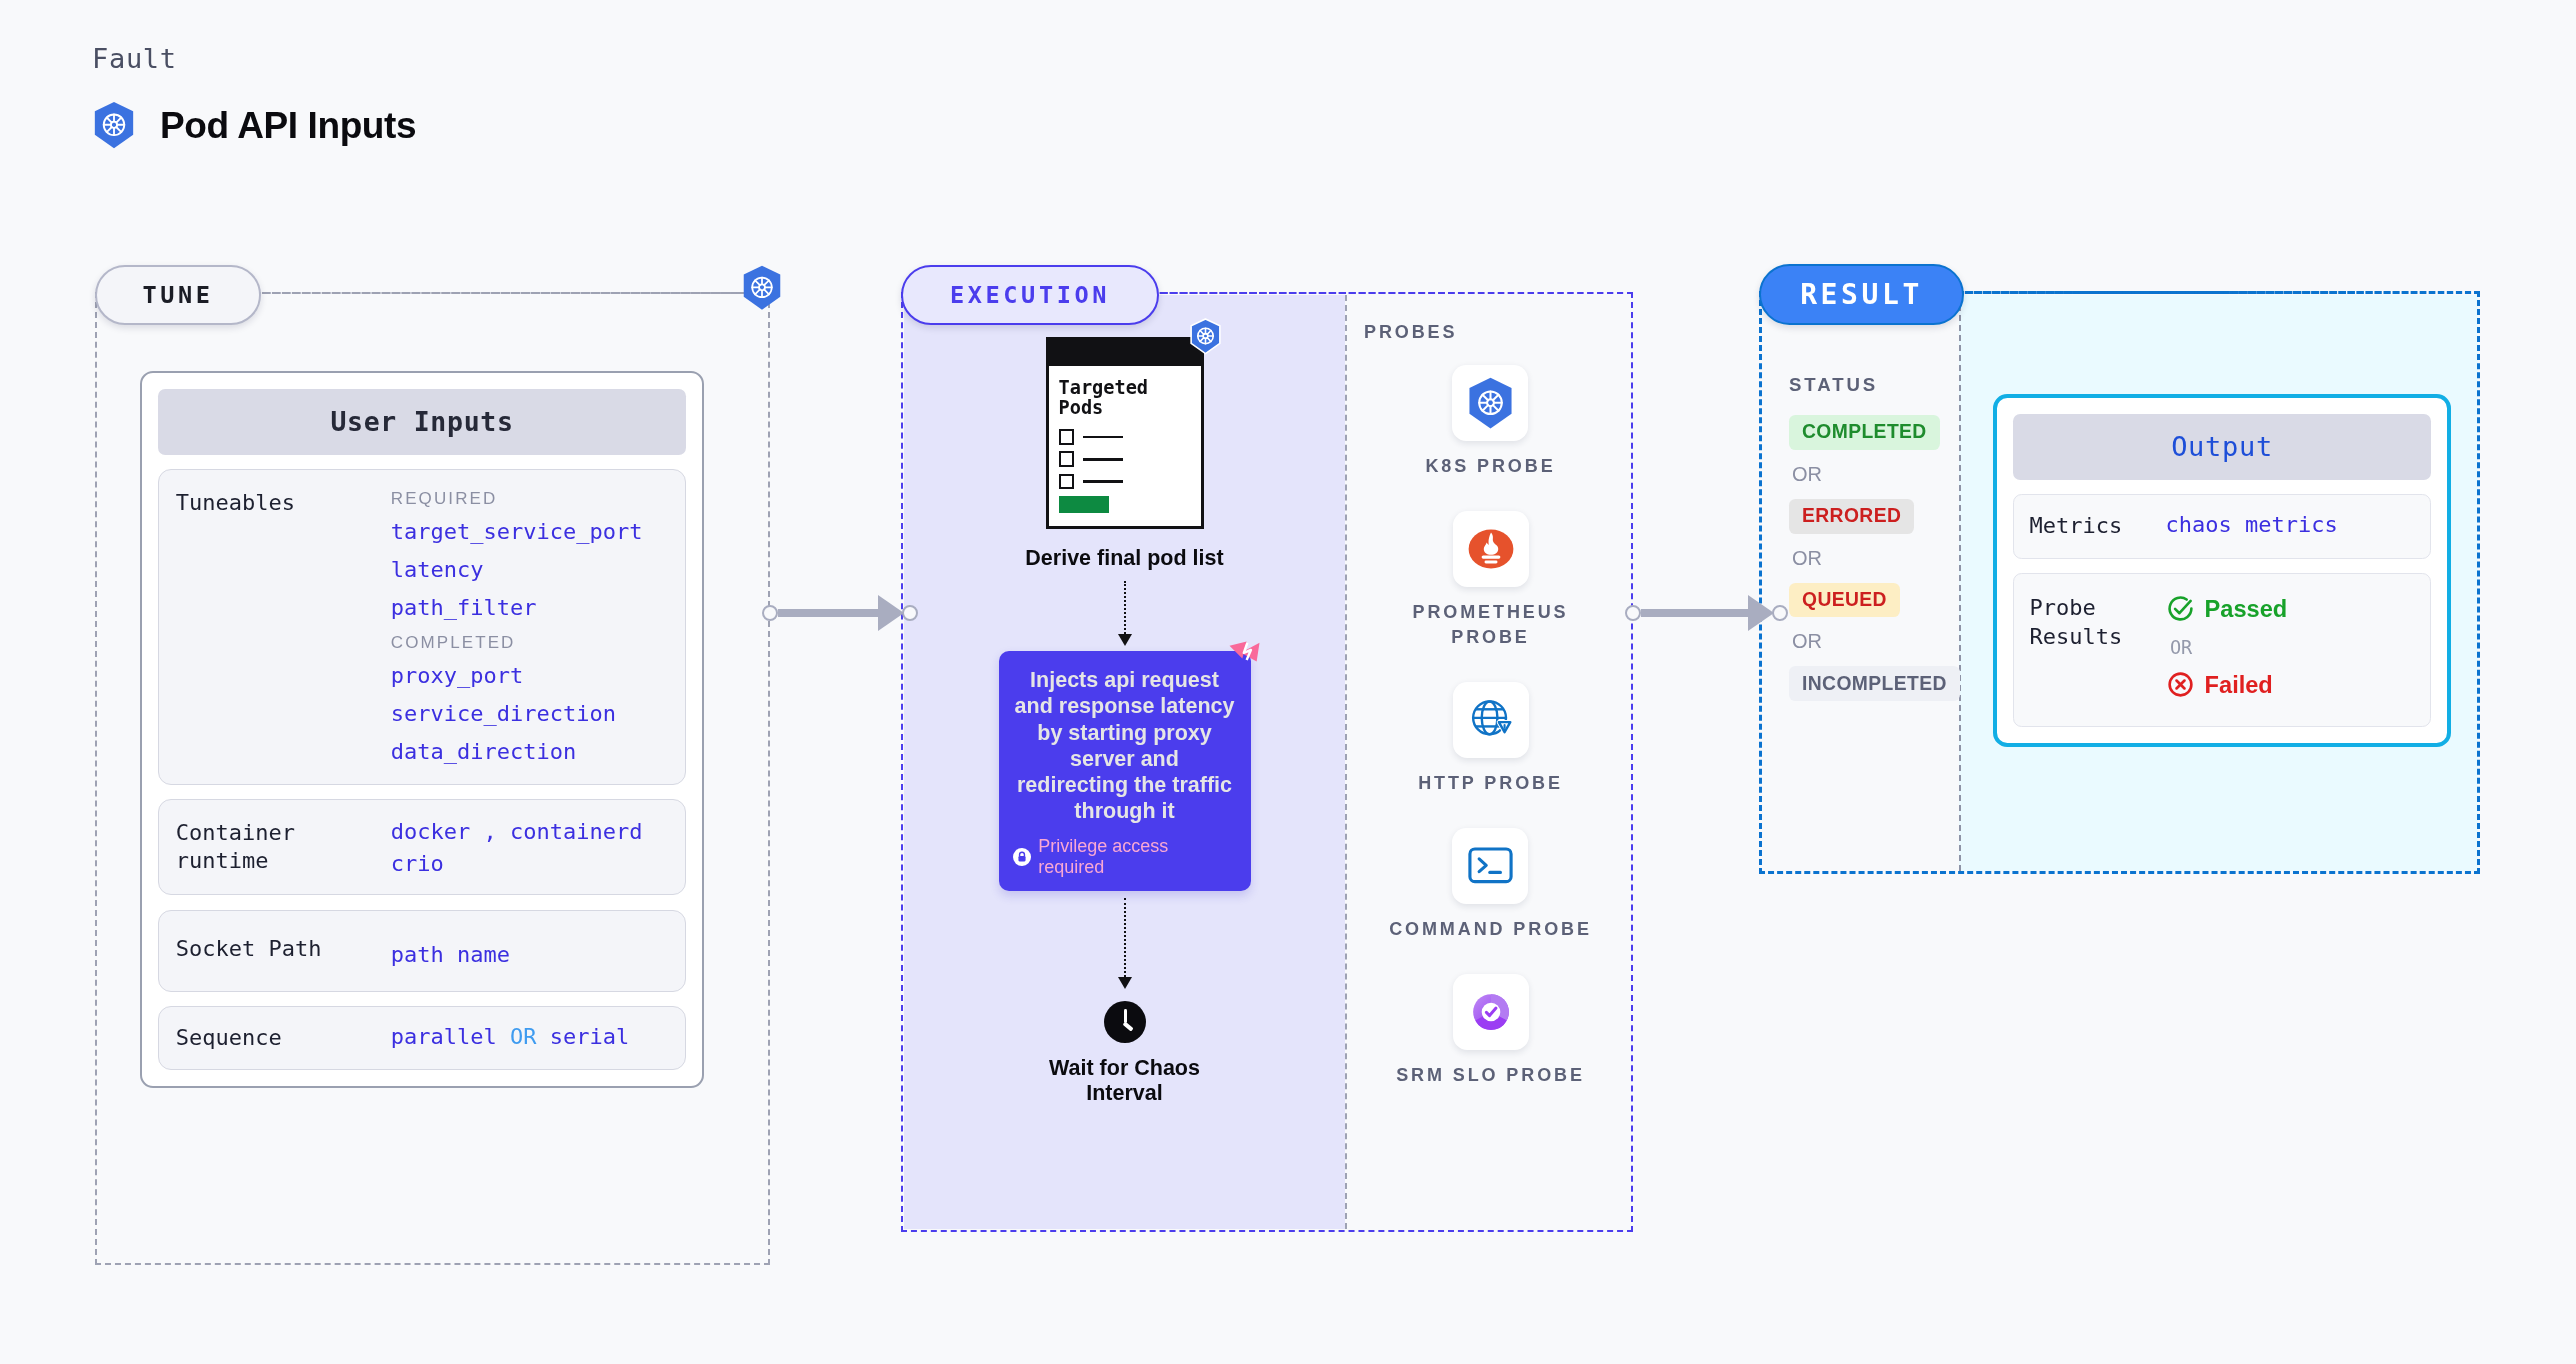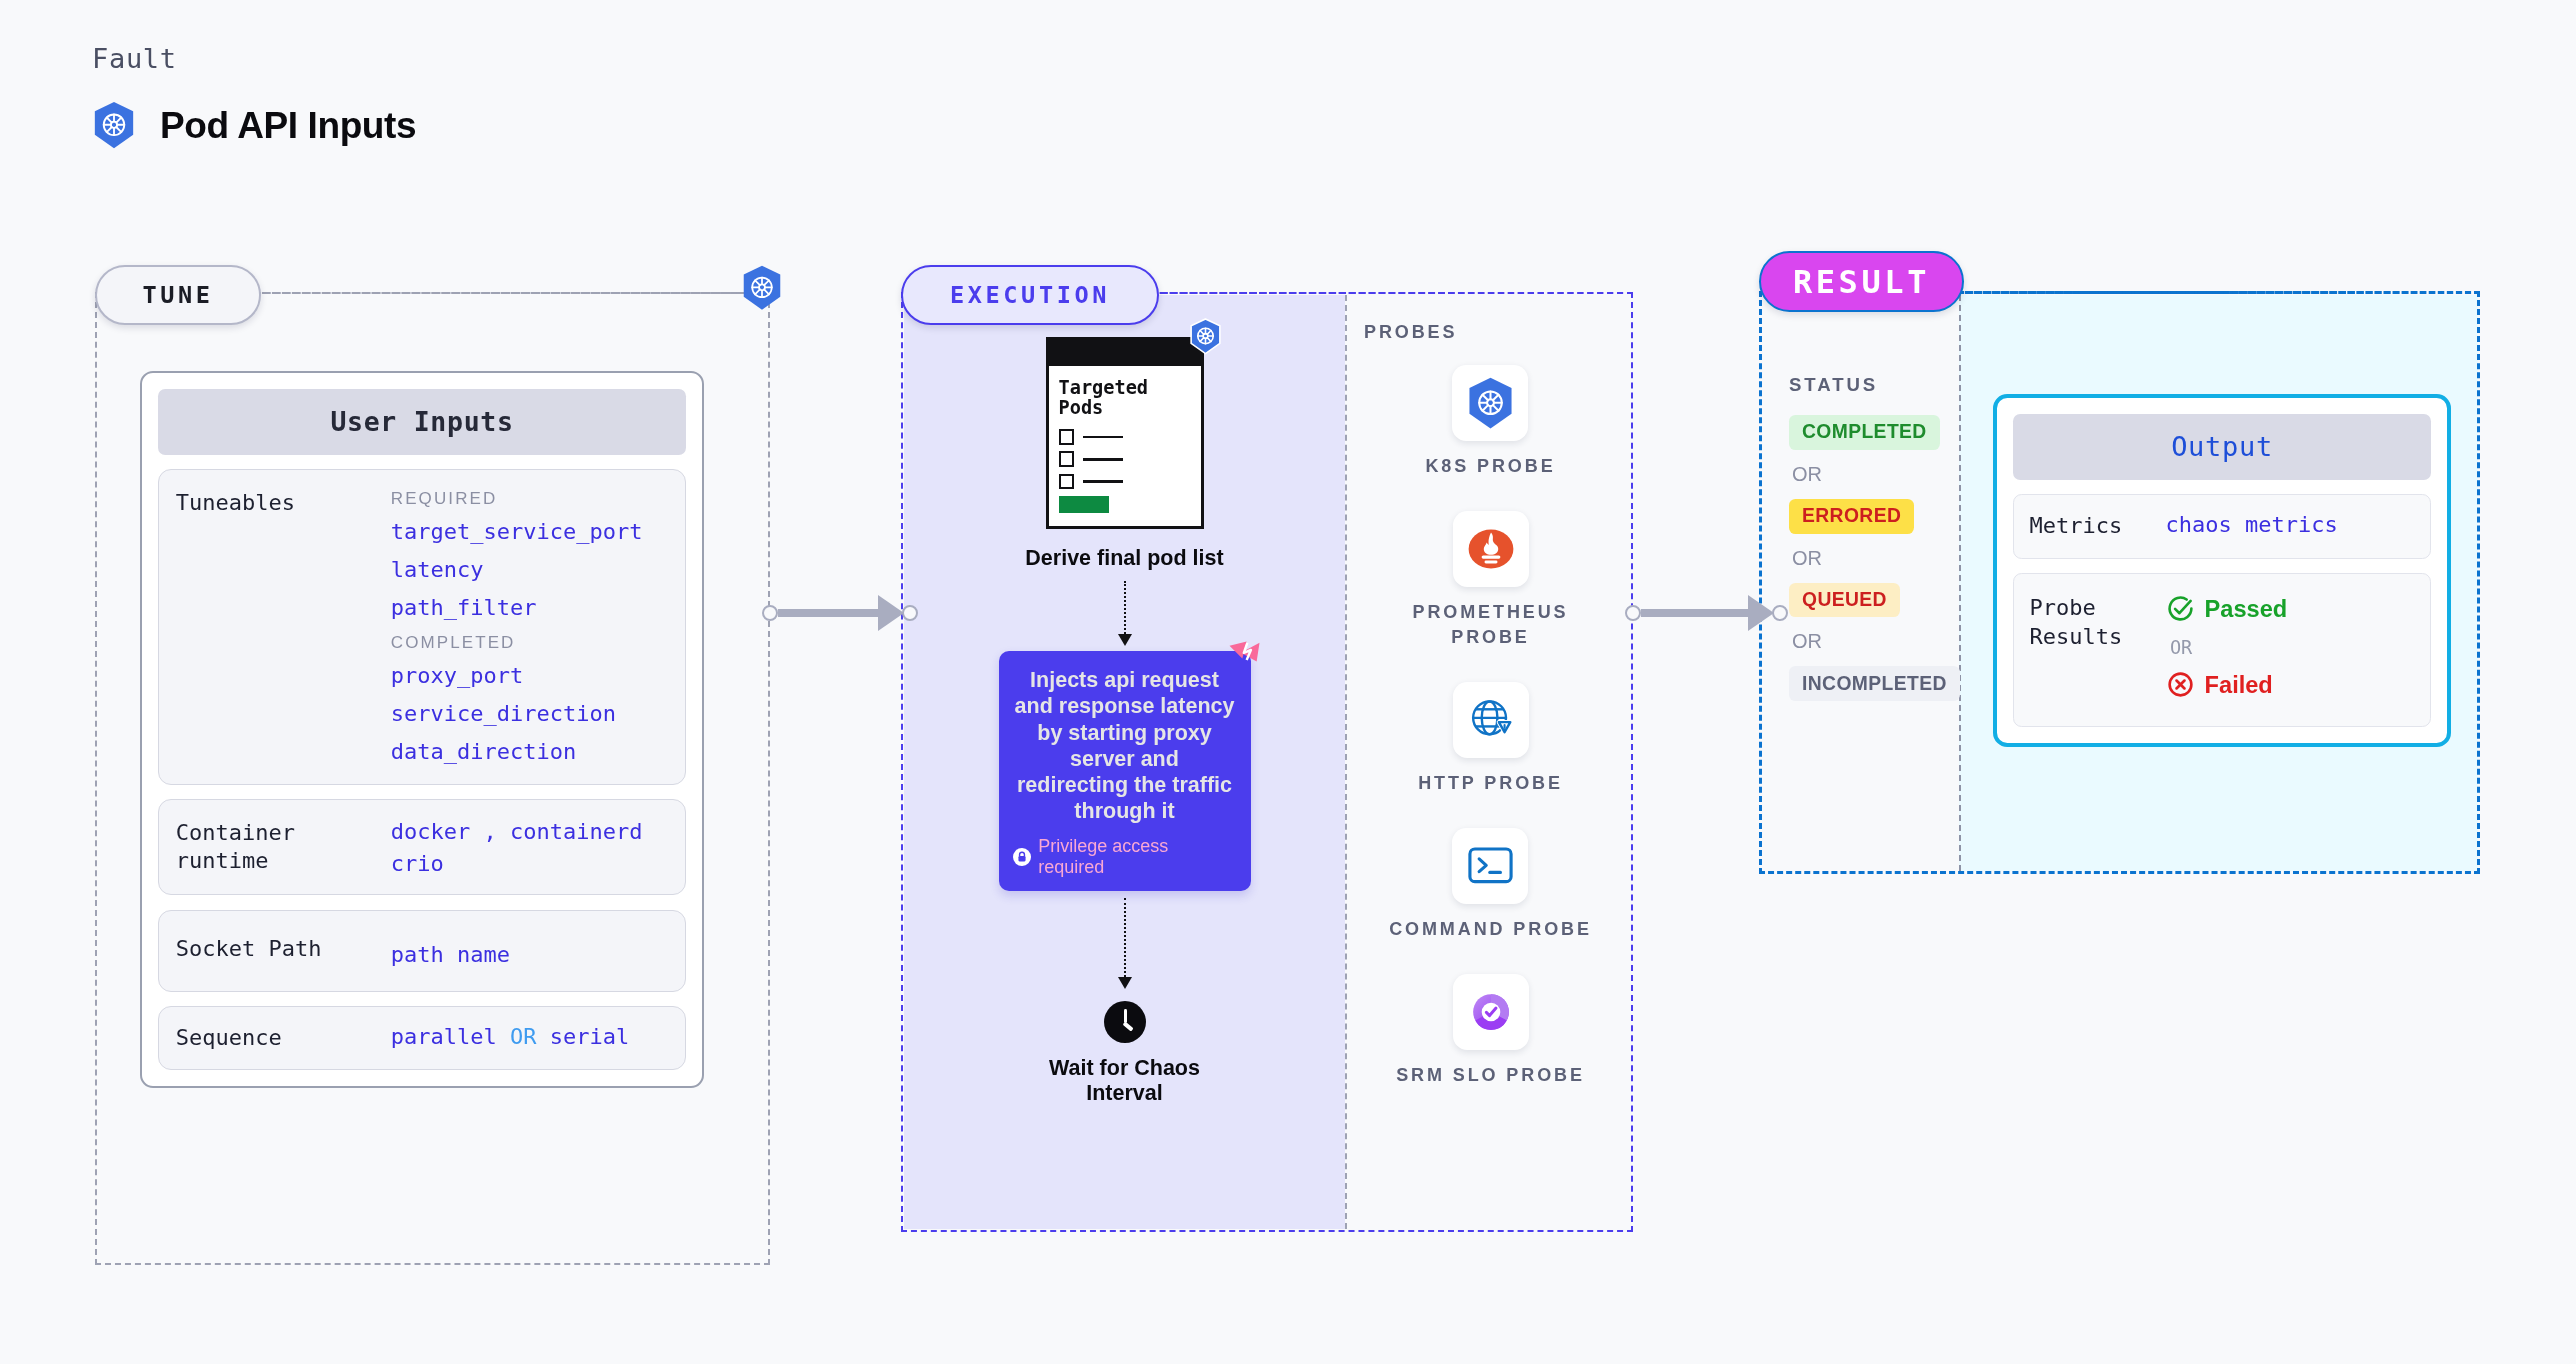--- a/index.html
+++ b/index.html
@@ -25,21 +25,21 @@
   .pill{
     position:absolute;z-index:30;
     display:flex;align-items:center;justify-content:center;
     border-radius:716px;
     font-family:"DejaVu Sans Mono",monospace;
     font-weight:bold;letter-spacing:3.6px;
     box-shadow:0 2.9px 7.2px rgba(20,25,60,.13);
   }
   #pill-tune{left:95px;top:265px;width:162px;height:56px;background:#f4f5f9;border:2.1px solid #b4b7c9;color:#1b1d26;font-size:23.6px;}
   #pill-exec{left:901px;top:265px;width:254px;height:56px;background:#e8e8fd;border:2.1px solid #4b3ded;color:#4b3ded;font-size:23.6px;}
-  #pill-result{left:1759px;top:251px;width:201px;height:57px;background:#d946ef;border:2.1px solid #0b73cf;color:#ffffff;font-size:32px;}
+  #pill-result{left:1759px;top:264px;width:201px;height:57px;background:#3b82f6;border:2.1px solid #0b73cf;color:#ffffff;font-size:28px;}
 
   
   .frame{position:absolute;box-sizing:border-box;}
   #frame-tune{left:95px;top:292px;width:675px;height:973px;border:2.9px dashed #9ea2b3;background:transparent;}
   #frame-exec{left:901px;top:292px;width:732px;height:940px;border:2.9px dashed #4b3ded;background:transparent;}
   #frame-result{left:1759px;top:291px;width:721px;height:583px;border:3.6px dashed #0b73cf;background:transparent;}
 
   
   #exec-fill{position:absolute;left:904px;top:295px;width:441px;height:934px;background:#e4e4fb;}
   #exec-divider{position:absolute;left:1345px;top:295px;width:0;height:934px;border-left:2.9px dashed #9ea2b3;}
@@ -482,21 +482,21 @@
       </svg>
     </div>
     <div class="probe-label">SRM SLO PROBE</div>
   </div>
 </div>
 
 <div id="status-head">STATUS</div>
 <div id="status-col">
   <div class="badge" style="background:#d9f5dd;color:#1e8c2d;">COMPLETED</div>
   <div class="or-sm">OR</div>
-  <div class="badge" style="background:#fde047;color:#cc1f1f;">ERRORED</div>
+  <div class="badge" style="background:#e5e5e5;color:#cc1f1f;">ERRORED</div>
   <div class="or-sm">OR</div>
   <div class="badge" style="background:#fdeec4;color:#cc1f1f;">QUEUED</div>
   <div class="or-sm">OR</div>
   <div class="badge" style="background:#eef0f5;color:#5c6177;">INCOMPLETED</div>
 </div>
 
 <div id="output-card">
   <div id="output-head">Output</div>
 
   <div class="out-block">

